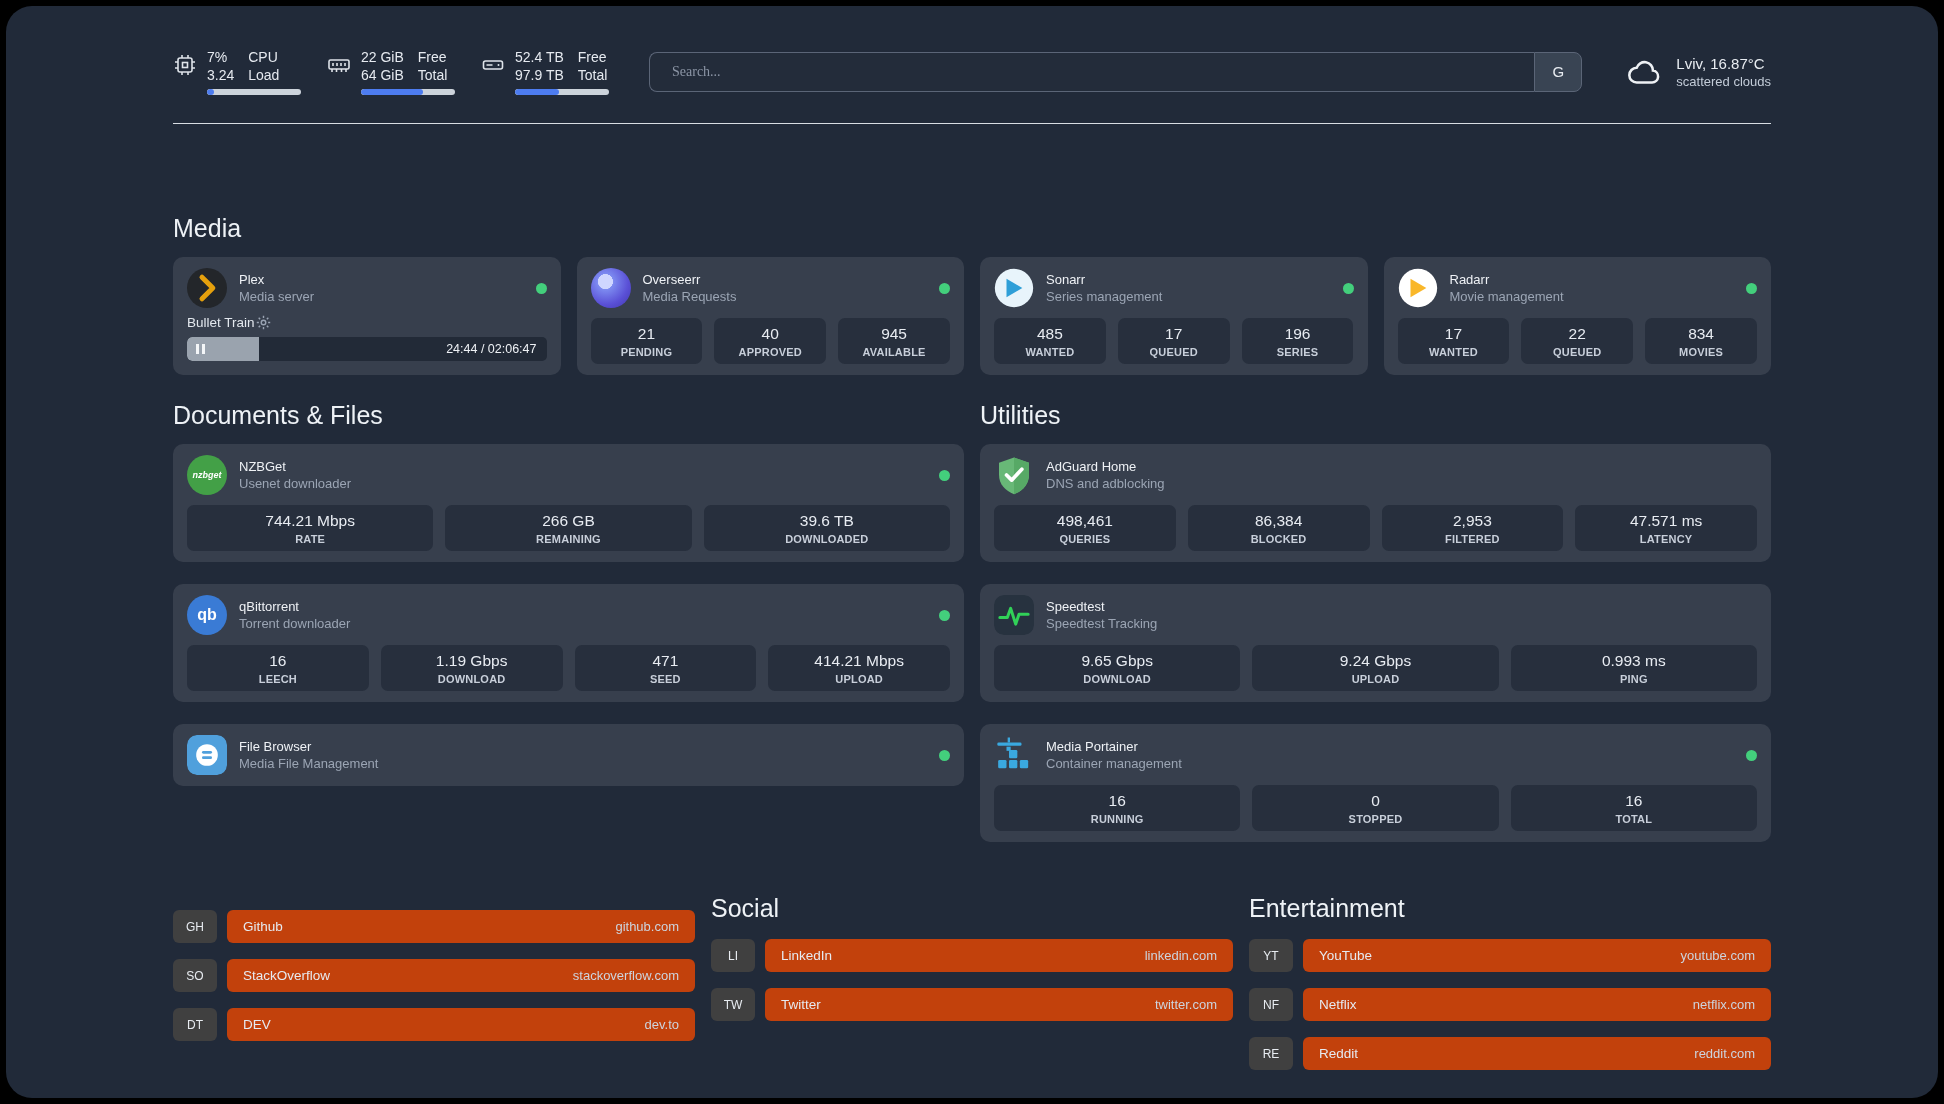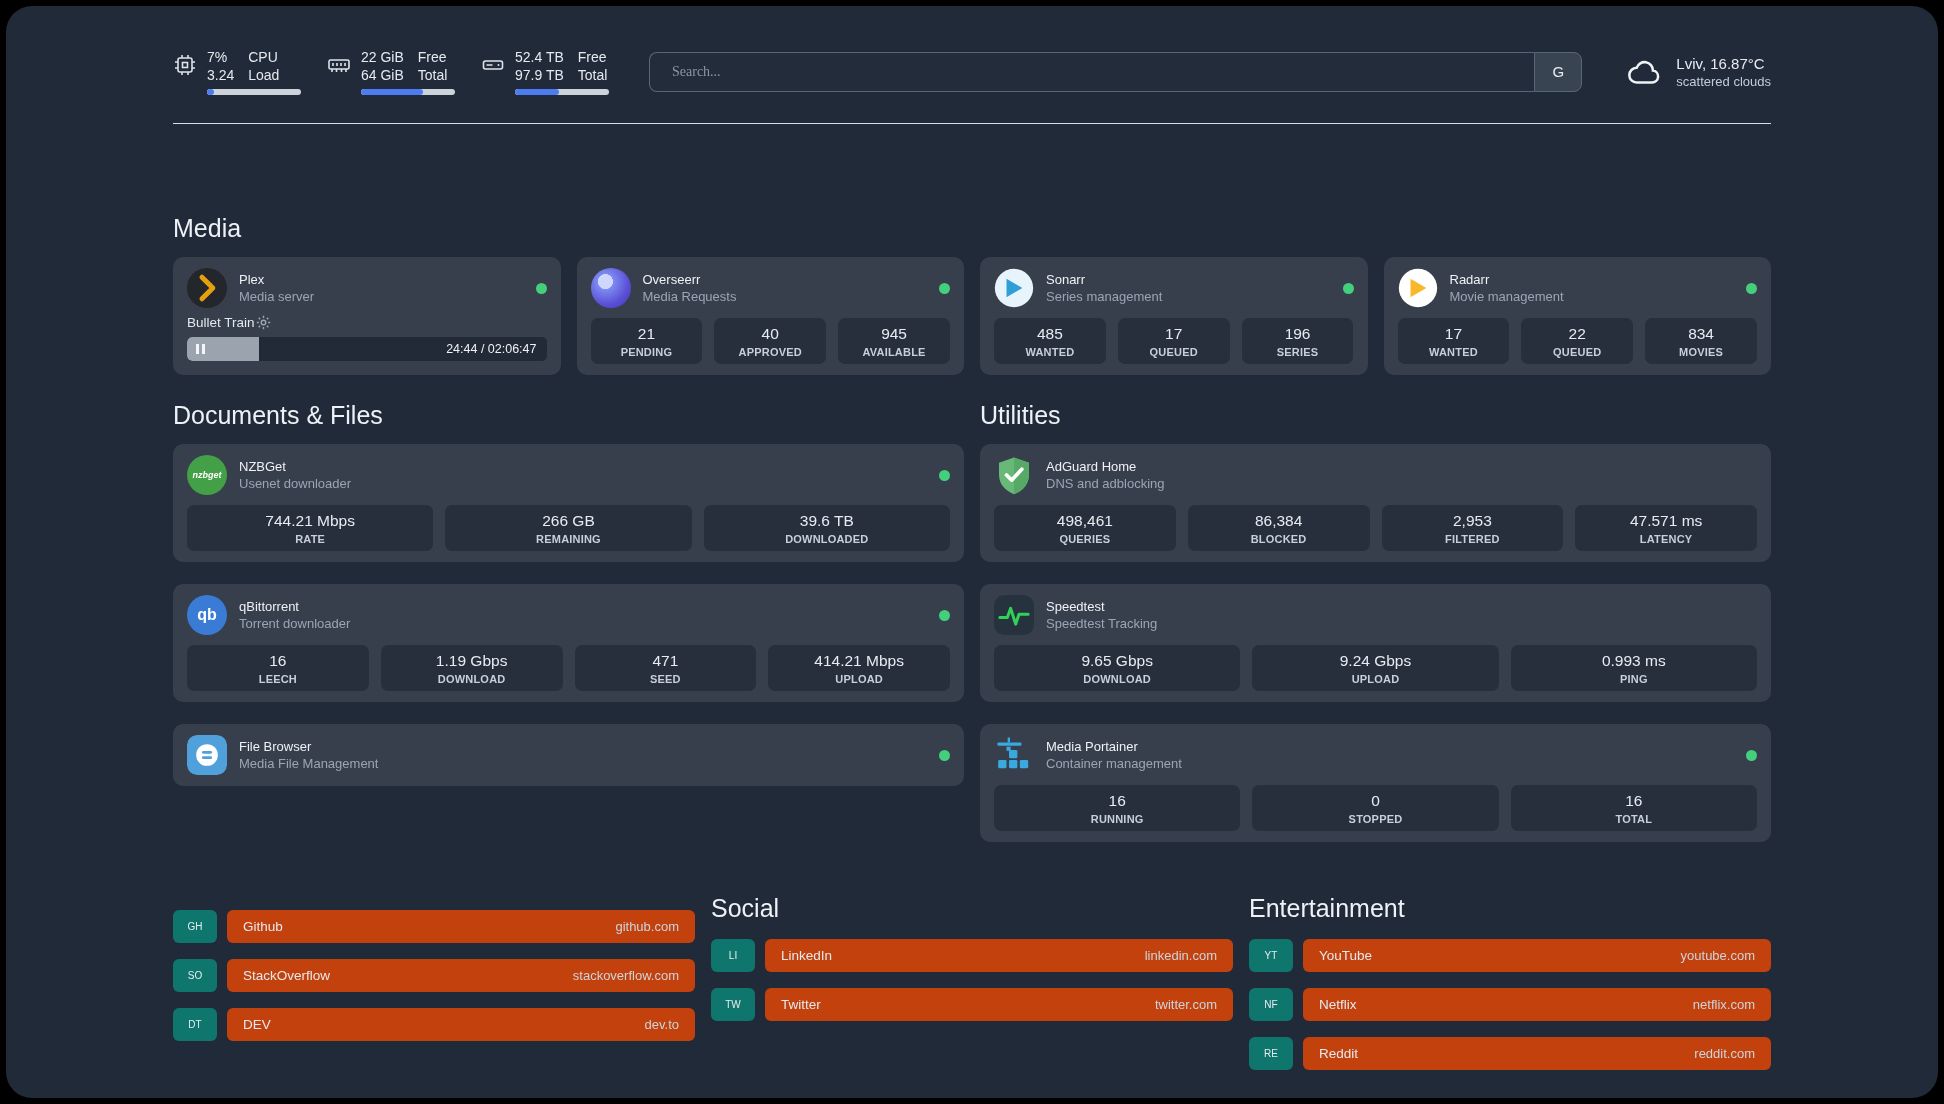--- a/index.html
+++ b/index.html
@@ -64,21 +64,21 @@
   .player-bar { margin-top: 6px; height: 24px; background: #222a37; border-radius: 5px; position: relative; overflow: hidden; display: flex; align-items: center; text-align: center; }
   .player-fill { position: absolute; left: 0; top: 0; bottom: 0; background: #9aa3ae; display: flex; align-items: center; padding-left: 9px; border-radius: 5px 0 0 5px; }
   .pause { display: inline-flex; gap: 2.5px; }
   .pause i { width: 3px; height: 10px; background: #f4f6f8; display: block; }
   .player-time { margin-left: auto; padding-right: 10px; font-size: 12.5px; color: #eef1f5; position: relative; z-index: 1; }
 
   
   .bookmarks { display: grid; grid-template-columns: repeat(3, 1fr); gap: 16px; margin-top: 52px; }
   .bm-group .section-title { margin: 0 0 6px; }
   .bm-row { display: flex; gap: 10px; margin-top: 16px; height: 33px; }
-  .bm-abbr { width: 44px; flex: none; background: #0f766e; border-radius: 6px; color: #e8ecf1; font-size: 10px; display: flex; align-items: center; justify-content: center; cursor: pointer; }
+  .bm-abbr { width: 44px; flex: none; background: #404040; border-radius: 6px; color: #e8ecf1; font-size: 12px; display: flex; align-items: center; justify-content: center; cursor: pointer; }
   .bm-pill { flex: 1; background: #c2410c; border-radius: 6px; display: flex; align-items: center; justify-content: space-between; padding: 0 16px; cursor: pointer; }
   .bm-name { font-size: 13.5px; color: #e6eaf0; }
   .bm-url { font-size: 13px; color: #cdd4de; }
 </style>
 </head>
 <body>
 
 <div class="frame">
   <div class="inner">
 

